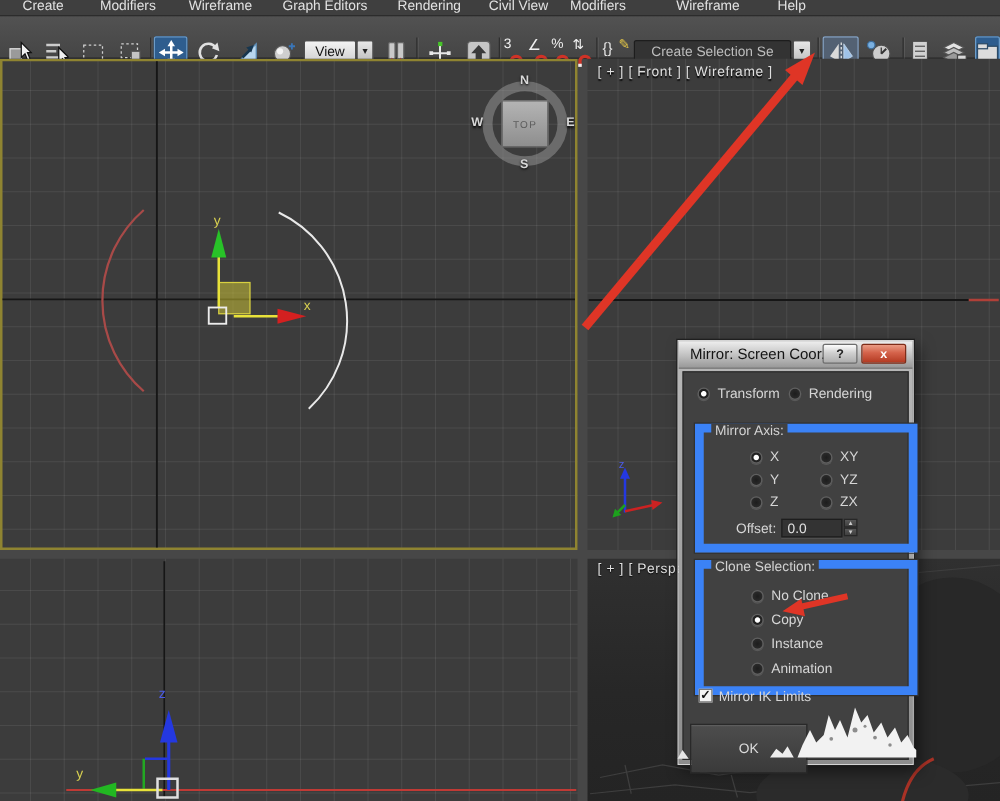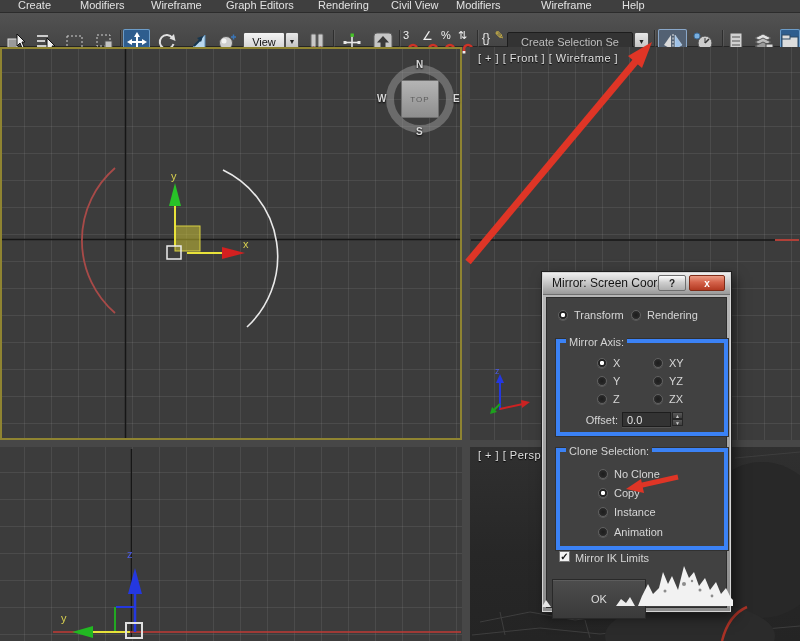--- a/index.html
+++ b/index.html
@@ -50,21 +50,21 @@
   #dlg-title{position:absolute;left:0;top:0;right:0;height:21px;
              background:linear-gradient(180deg,#eeeeee,#c0c0c0 55%,#999);
              border-bottom:1px solid #6f6f6f;}
   #dlg-title-text{position:absolute;left:9px;top:3px;font-size:12px;color:#141414;}
   .cap-btn{position:absolute;top:2px;height:16px;border-radius:2px;display:flex;align-items:center;justify-content:center;
            font-size:10px;font-weight:bold;box-sizing:border-box;}
   #dlg-help{right:44px;width:28px;background:linear-gradient(#fdfdfd,#cfcfcf 45%,#aeaeae);border:1px solid #6e6e6e;color:#222;}
   #dlg-close{right:5px;width:36px;background:linear-gradient(#eb9c85,#d4624a 45%,#b33a22);border:1px solid #7e2c18;color:#fff;}
   #dlg-body{position:absolute;left:3px;top:24px;width:181px;height:311px;background:#414141;
             border:1px solid #2d2d2d;box-sizing:border-box;}
-  .group{position:absolute;border:4px solid #3b82f6;box-shadow:0 0 0 1px #313131;}
+  .group{position:absolute;border:7px solid #3b82f6;box-shadow:0 0 0 1px #313131;}
   .group-label{position:absolute;top:-7px;left:6px;background:#414141;padding:0 3px;font-size:11px;color:#d2d2d2;white-space:nowrap;}
   .opt{position:absolute;display:flex;align-items:center;gap:6px;}
   .rlabel{font-size:11px;color:#d6d6d6;white-space:nowrap;}
   .radio{width:10px;height:10px;border-radius:50%;background:radial-gradient(#1d1d1d,#303030);
          border:1px solid #606060;box-shadow:0 1px 0 rgba(255,255,255,.12);box-sizing:border-box;flex:0 0 auto;}
   .radio.sel{background:radial-gradient(#fff 0 32%,#222 45%);}
   .spin{display:flex;flex-direction:column;}
   .spin span{width:11px;height:7px;background:linear-gradient(#585858,#3f3f3f);border:1px solid #272727;
              font-size:5px;color:#ccc;display:flex;align-items:center;justify-content:center;box-sizing:border-box;}
   #chk{position:absolute;width:11px;height:11px;background:#f2f2f2;border:1px solid #767676;box-sizing:border-box;

